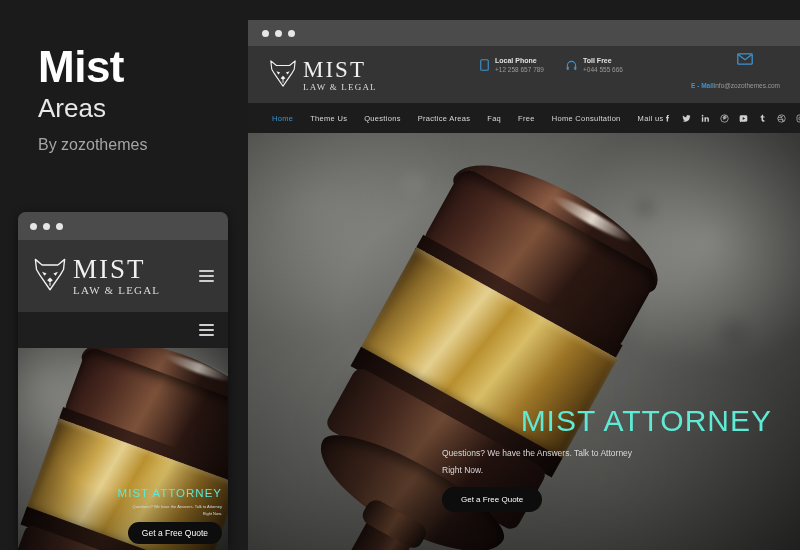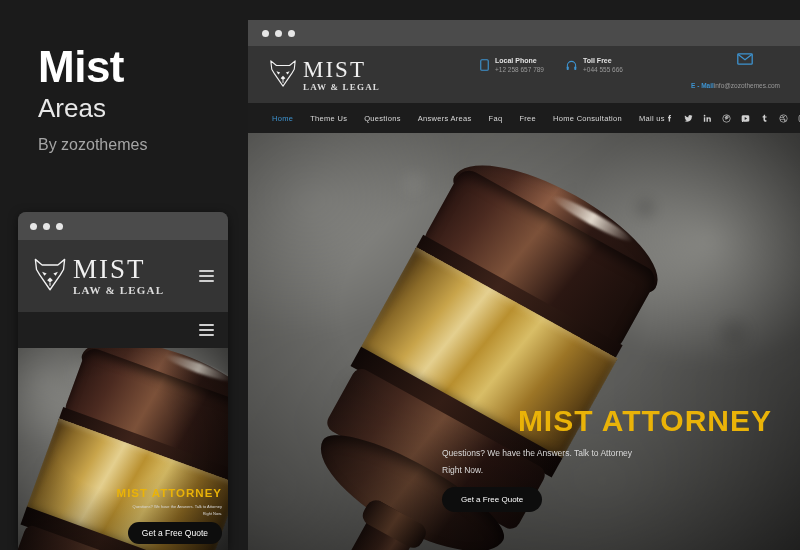--- a/index.html
+++ b/index.html
@@ -72,21 +72,21 @@
 
   
   .logo { display:flex; align-items:center; gap:5px; }
   .logo-mark { flex:0 0 auto; }
   .logo-text { display:flex; flex-direction:column; line-height:1; }
   .logo-main {
     font-family:"Liberation Serif", serif; color:#f0f0f0; letter-spacing:2px; font-weight:400;
   }
   .logo-sub {
     font-family:"Liberation Serif", serif; color:#dcdcdc; letter-spacing:1.2px;
-    align-self:flex-end; font-weight:700;
+    align-self:flex-end; font-weight:400;
   }
 
   
   .contacts { position:absolute; right:10px; top:0; height:57px; width:310px; }
   .contact-row { position:absolute; left:0; top:11px; display:flex; gap:22px; }
   .contact { display:flex; align-items:center; gap:6px; }
   .c-icon { color:#3d93d0; display:flex; align-items:center; }
   .c-text { display:flex; flex-direction:column; line-height:1.25; }
   .c-label { font-size:7px; color:#e4e4e4; font-weight:bold; }
   .c-value { font-size:6.5px; color:#9a9a9a; }
@@ -121,21 +121,21 @@
       radial-gradient(circle 26px at 30% 12%, rgba(200,200,195,.35) 0%, rgba(200,200,195,0) 70%),
       radial-gradient(circle 34px at 20% 62%, rgba(40,40,40,.45) 0%, rgba(40,40,40,0) 72%);
   }
   .vignette { position:absolute; inset:0;
     background:radial-gradient(ellipse 80% 80% at 45% 42%, rgba(0,0,0,0) 35%, rgba(0,0,0,.55) 100%); }
 
   .gavel { position:absolute; transform-origin:center; }
   .g-part { position:absolute; }
 
   .hero-text { position:absolute; z-index:6; }
-  .hero-title { color:#eab308; font-weight:700; letter-spacing:1px; line-height:1; white-space:nowrap; }
+  .hero-title { color:#5eead4; font-weight:400; letter-spacing:1px; line-height:1; white-space:nowrap; }
   .hero-sub { color:#d9d9d9; }
   .hero-btn {
     display:inline-block; background:#0d0d0d; color:#ffffff; border-radius:999px;
     text-align:center; cursor:pointer; white-space:nowrap;
   }
 
   
   .d-hero .hero-text { right:28px; bottom:38px; text-align:left; width:330px; }
   .d-hero .hero-title { font-size:30px; text-align:right; }
   .d-hero .hero-sub { font-size:8.5px; line-height:2; margin-top:9px; text-align:left; padding-left:0; }
@@ -225,21 +225,21 @@
           <span class="k">E - Mail</span><span class="v">info@zozothemes.com</span>
         </span>
       </div>
     </div>
 
     <div class="d-navbar">
       <div class="nav-links">
         <span class="nav-link active">Home</span>
         <span class="nav-link">Theme Us</span>
         <span class="nav-link">Questions</span>
-        <span class="nav-link">Answers Areas</span>
+        <span class="nav-link">Practice Areas</span>
         <span class="nav-link">Faq</span>
         <span class="nav-link">Free</span>
         <span class="nav-link">Home Consultation</span>
         <span class="nav-link">Mail us</span>
       </div>
       <div class="socials">
         <span class="soc">
           <svg width="9" height="9" viewBox="0 0 16 16" fill="currentColor">
               <path d="M10.5 5.5H9V4.3c0-.5.1-.8.8-.8h.7V1.6h-1.4C7.3 1.6 6.6 2.6 6.6 4.2v1.3H5.4v2h1.2v6h2.4v-6h1.3z"></path>
             </svg>

